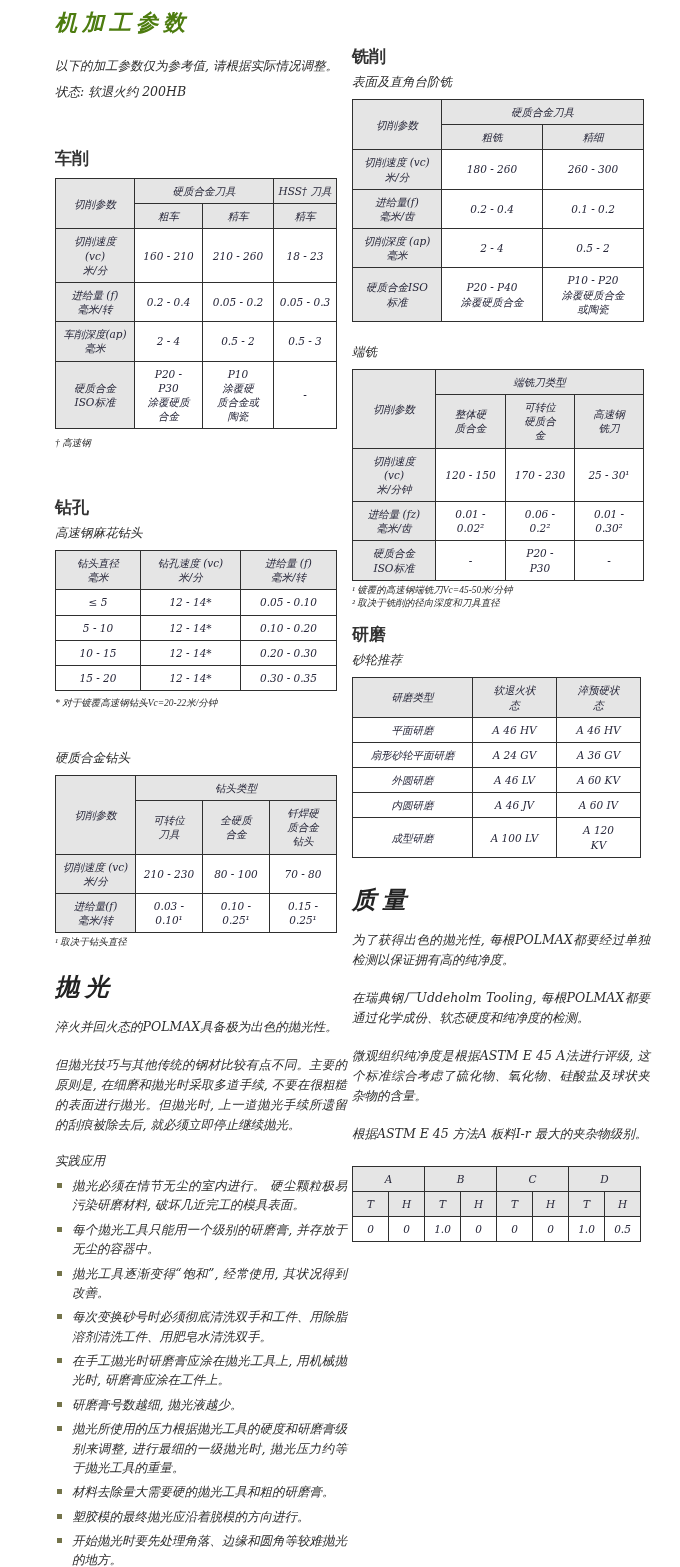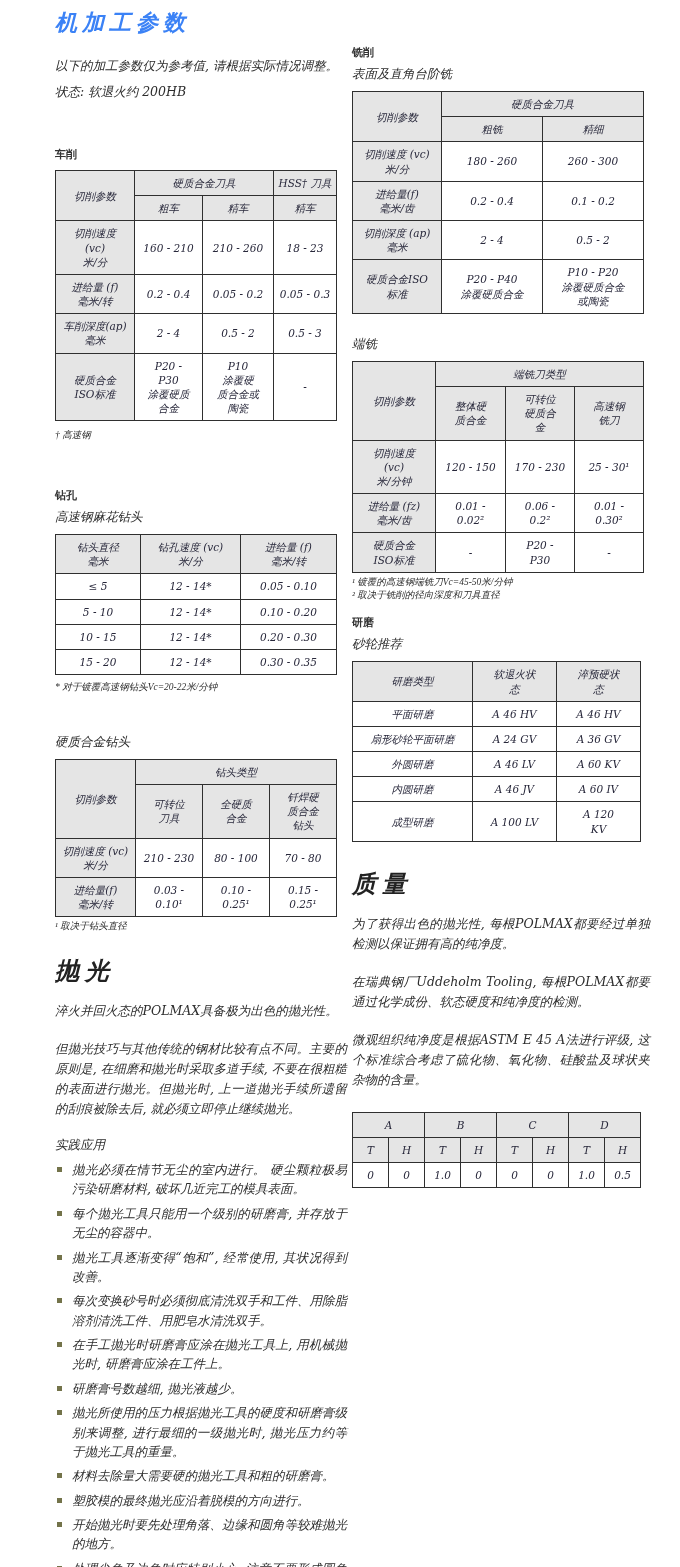--- a/index.html
+++ b/index.html
@@ -9,29 +9,29 @@
     color:#2d2d2d;
     font-family:"DejaVu Serif", serif;
     position:relative;
     overflow:hidden;
   }
   .col-left  { position:absolute; left:55px;  top:8px; width:292px; }
   .col-right { position:absolute; left:352px; top:8px; width:298px; }
 
   .page-title {
     font-size:22px; font-weight:bold; font-style:italic;
-    letter-spacing:5px; color:#3b82f6;
+    letter-spacing:5px; color:#4d7c0f;
   }
   .big-heading {
     font-size:24px; font-weight:bold; font-style:italic;
     letter-spacing:6px; color:#222;
   }
   .section-heading {
     font-family:Liberation Mono, monospace;
-    font-size:11px; font-weight:bold; color:#333;
+    font-size:17px; font-weight:bold; color:#333;
   }
   .subtitle {
     font-size:12.5px; font-style:italic; color:#2d2d2d;
   }
   .body-text {
     font-size:12.5px; font-style:italic; line-height:1.6; color:#2d2d2d;
     text-align:justify;
   }
   .footnote {
     font-size:9.5px; font-style:italic; color:#2d2d2d; line-height:1.35;font-family:Liberation Serif, serif;
@@ -399,20 +399,21 @@
 KV</td>
     </tr>
   </tbody>
     </table>
 
   <h2 class="big-heading mt26">质量</h2>
 
   <p class="body-text mt14">为了获得出色的抛光性, 每根POLMAX都要经过单独检测以保证拥有高的纯净度。</p>
   <p class="body-text mt18">在瑞典钢厂Uddeholm Tooling, 每根POLMAX都要通过化学成份、软态硬度和纯净度的检测。</p>
   <p class="body-text mt18">微观组织纯净度是根据ASTM E 45 A法进行评级, 这个标准综合考虑了硫化物、氧化物、硅酸盐及球状夹杂物的含量。</p>
+  <p class="body-text mt18">根据ASTM E 45 方法A 板料I-r 最大的夹杂物级别。</p>
 
   <table class="data mt22" style="width:288px;">
     <colgroup>
         <col span="8" style="width:36px">
       </colgroup>
     <tbody>
         <tr>
       <th colspan="2">A</th>
       <th colspan="2">B</th>
       <th colspan="2">C</th>

